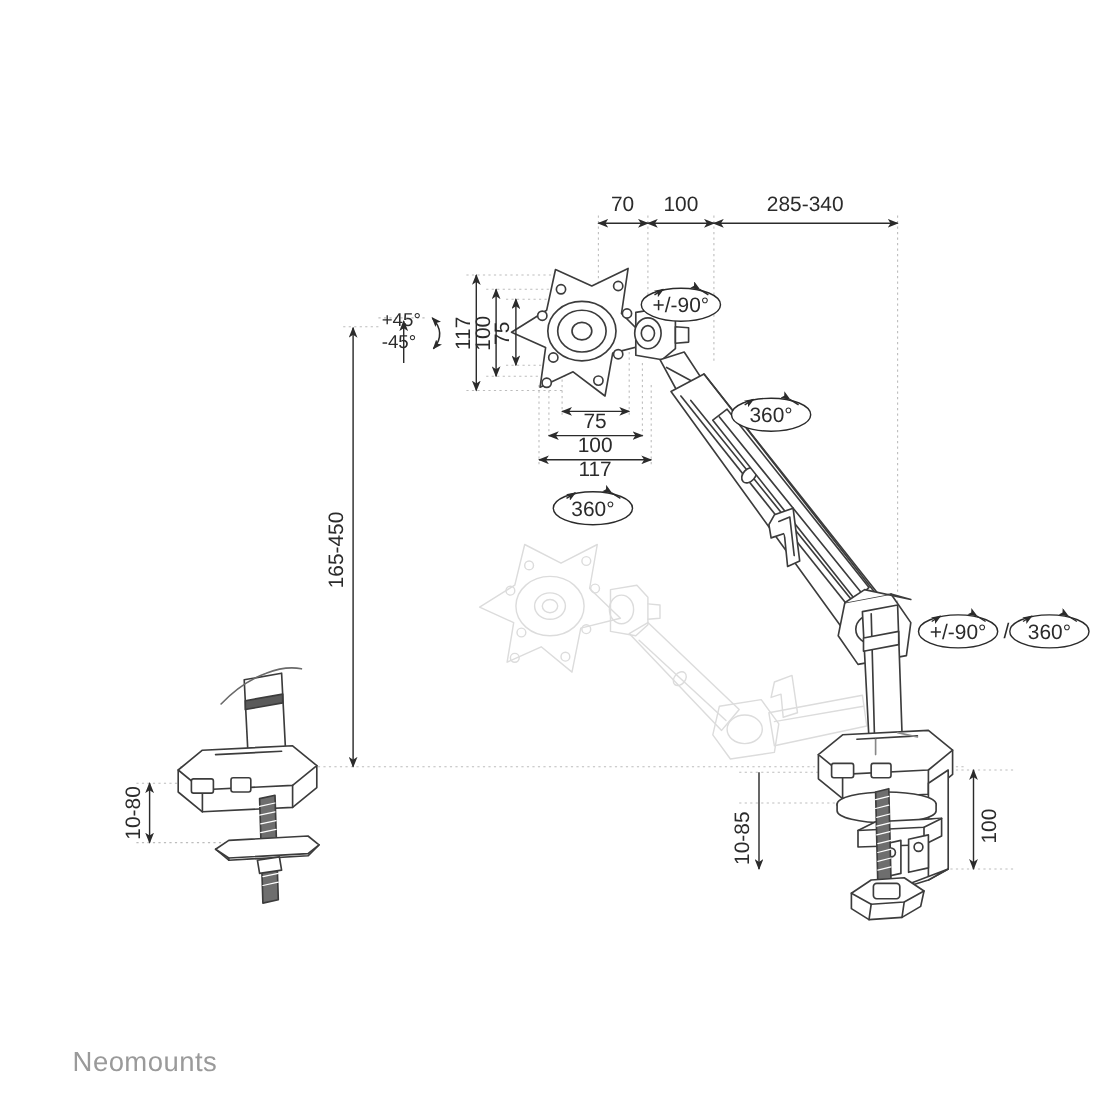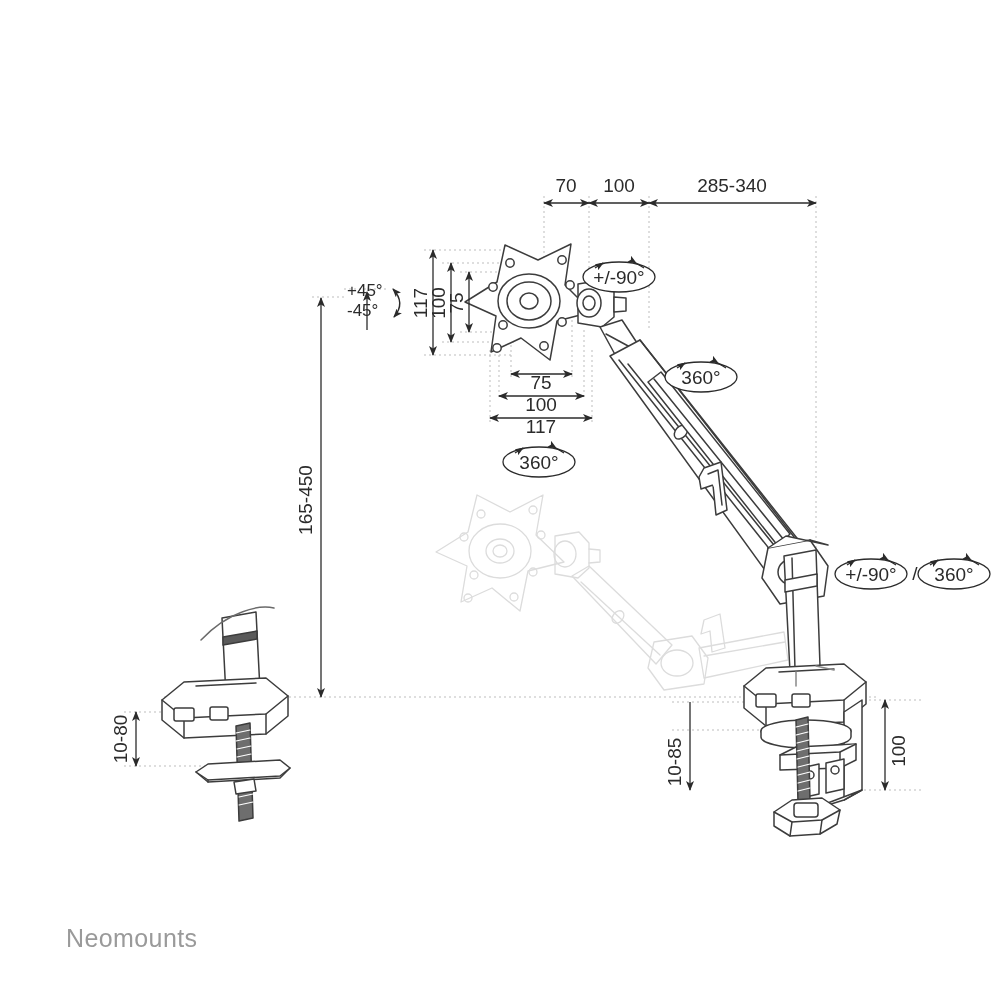--- a/index.html
+++ b/index.html
@@ -23,21 +23,21 @@
   #drawing {
     position: absolute;
     left: 0;
     top: 0;
     width: 1000px;
     height: 1000px;
   }
   .brand {
     position: absolute;
     left: 22px;
-    top: 924px;
+    top: 952px;
     font-family: "Liberation Sans", sans-serif;
     font-size: 25px;
     letter-spacing: 0.4px;
     color: #9a9a9a;
     white-space: nowrap;
   }
   text {
     font-family: "Liberation Sans", sans-serif;
     fill: #2b2b2b;
   }

